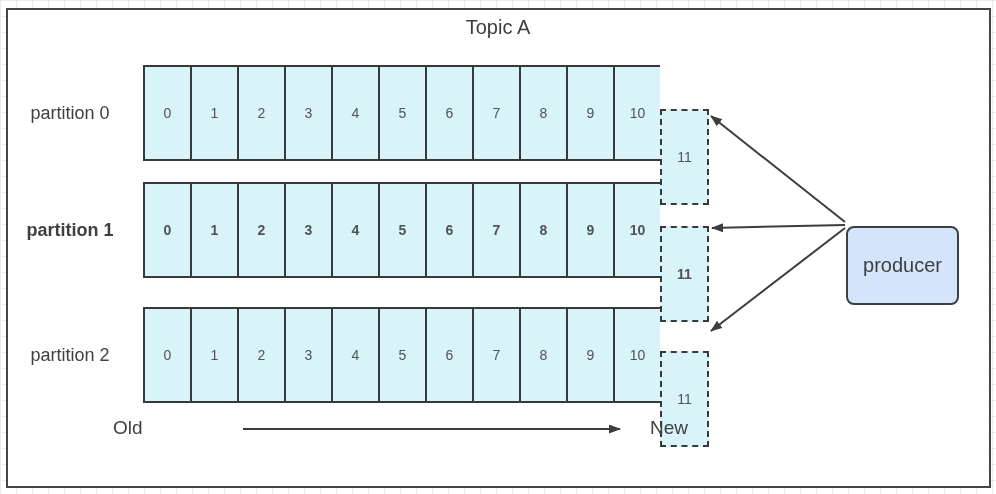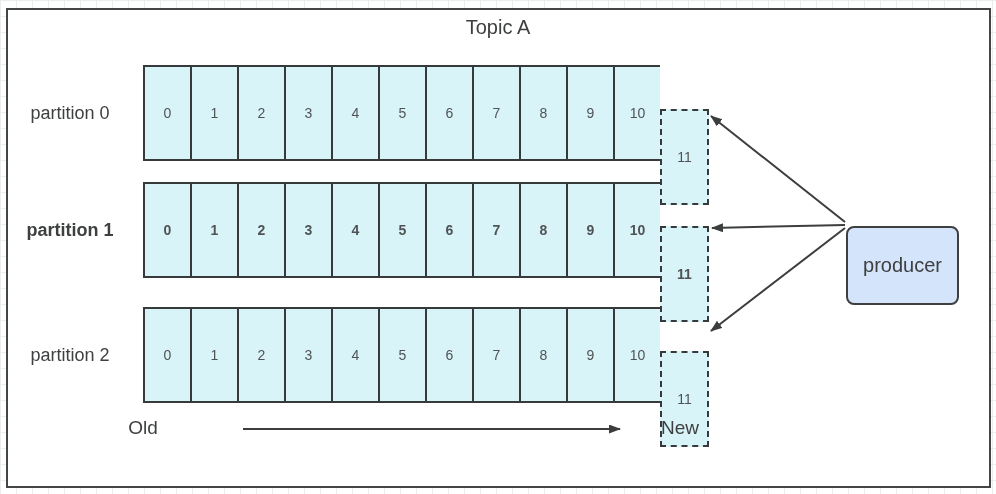--- a/index.html
+++ b/index.html
@@ -38,21 +38,21 @@
   .cell.pending{
     width:49px;border:2px dashed #363a3b;margin-top:44px;
   }
   .producer{
     position:absolute;left:846px;top:184px;width:113px;height:79px;
     box-sizing:border-box;background:#d4e4fb;border:2px solid #3d3f40;border-radius:8px;
     display:flex;align-items:center;justify-content:center;
     font-size:20px;color:#3d3f40;z-index:2;margin-top:42px;
   }
   .flow-label{
-    position:absolute;top:417px;width:60px;text-align:center;
+    position:absolute;top:417px;width:60px;
     font-size:19px;color:#3d3f40;z-index:2;
   }
   .old-label{left:113px;}
   .new-label{left:650px;}
   .arrow-layer{position:absolute;left:0;top:0;width:996px;height:494px;z-index:3;pointer-events:none;}
   .arrow-layer line{stroke:#3b3d3e;stroke-width:2;}
 </style>
 </head>
 <body>
 

